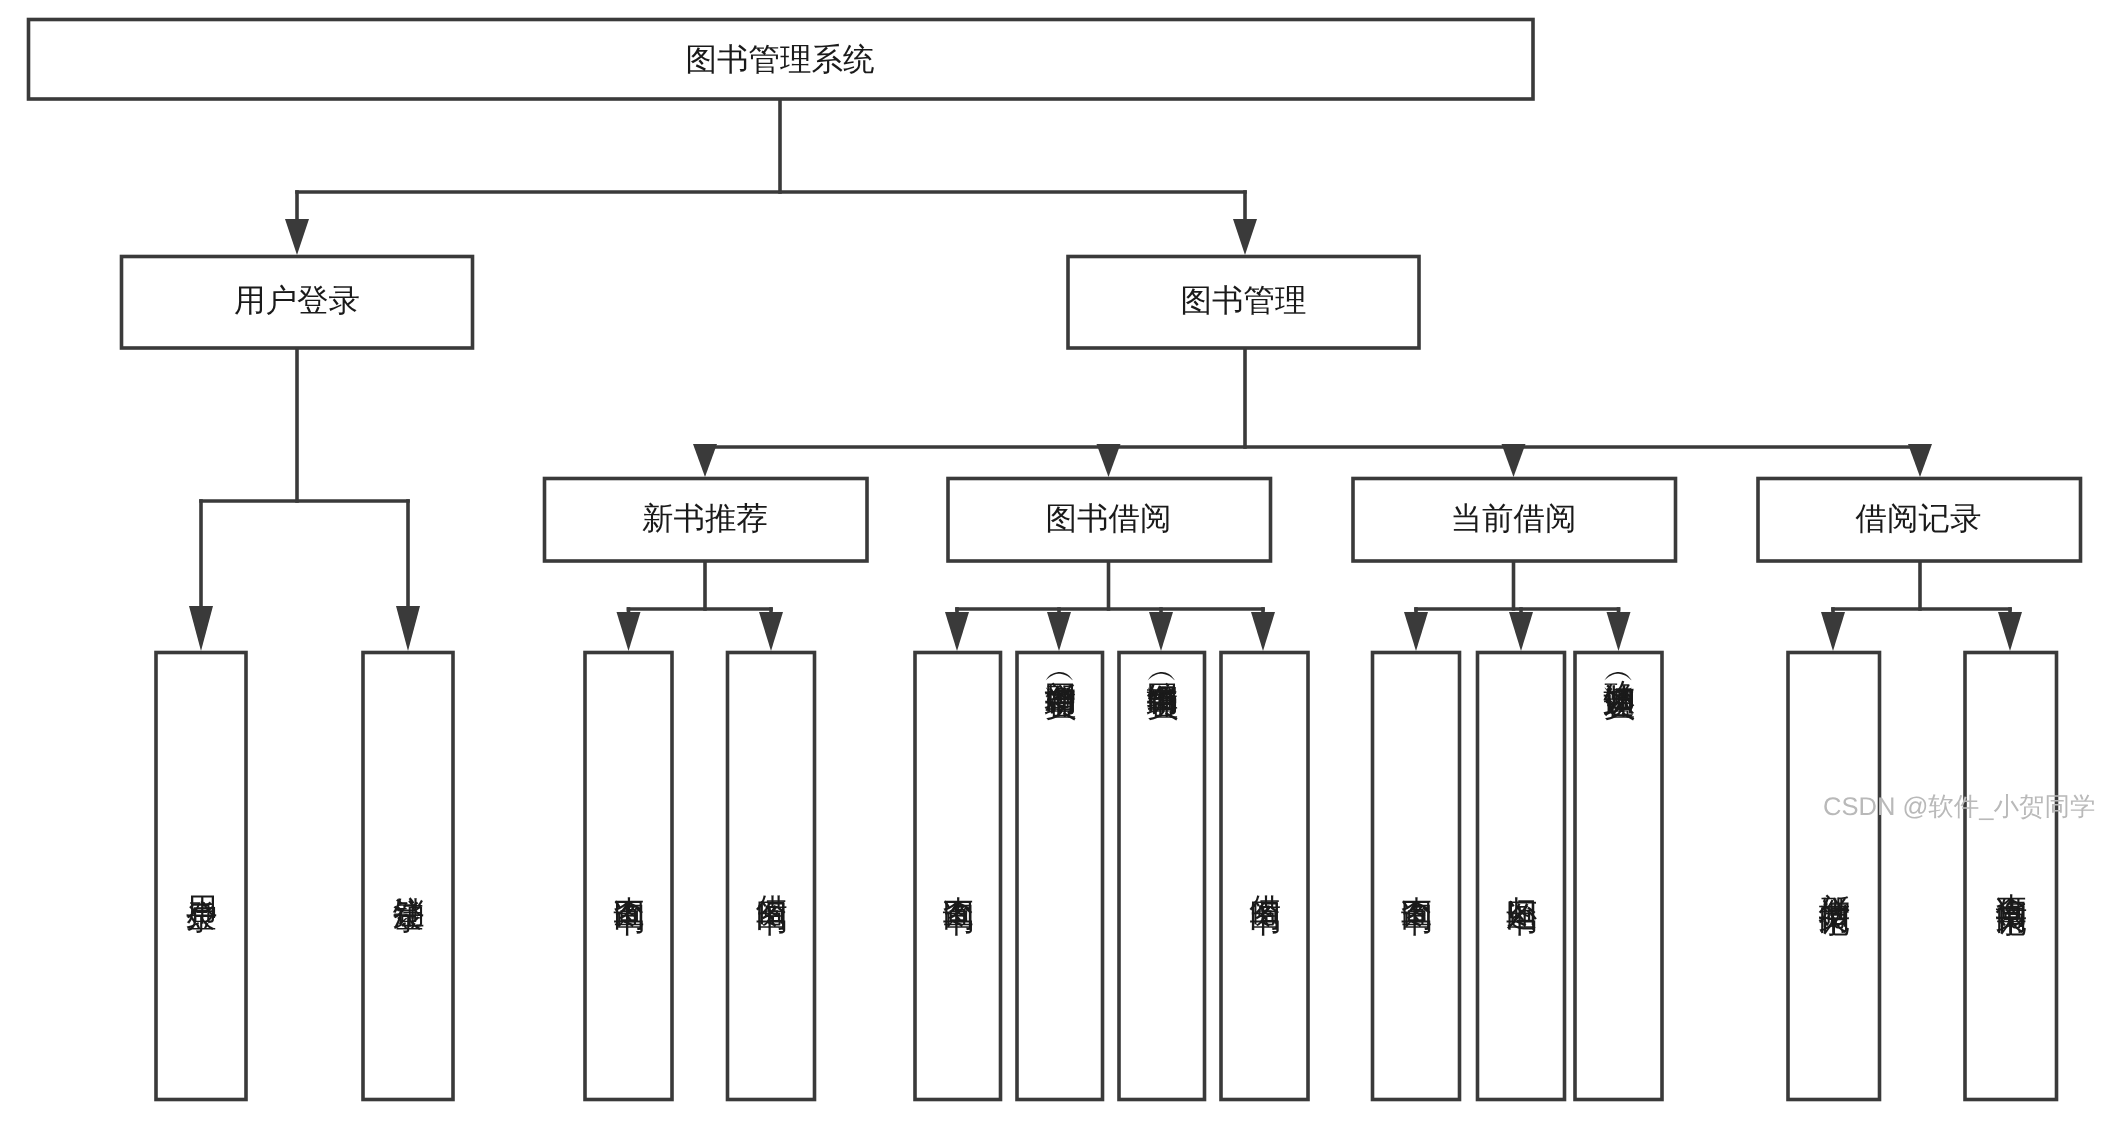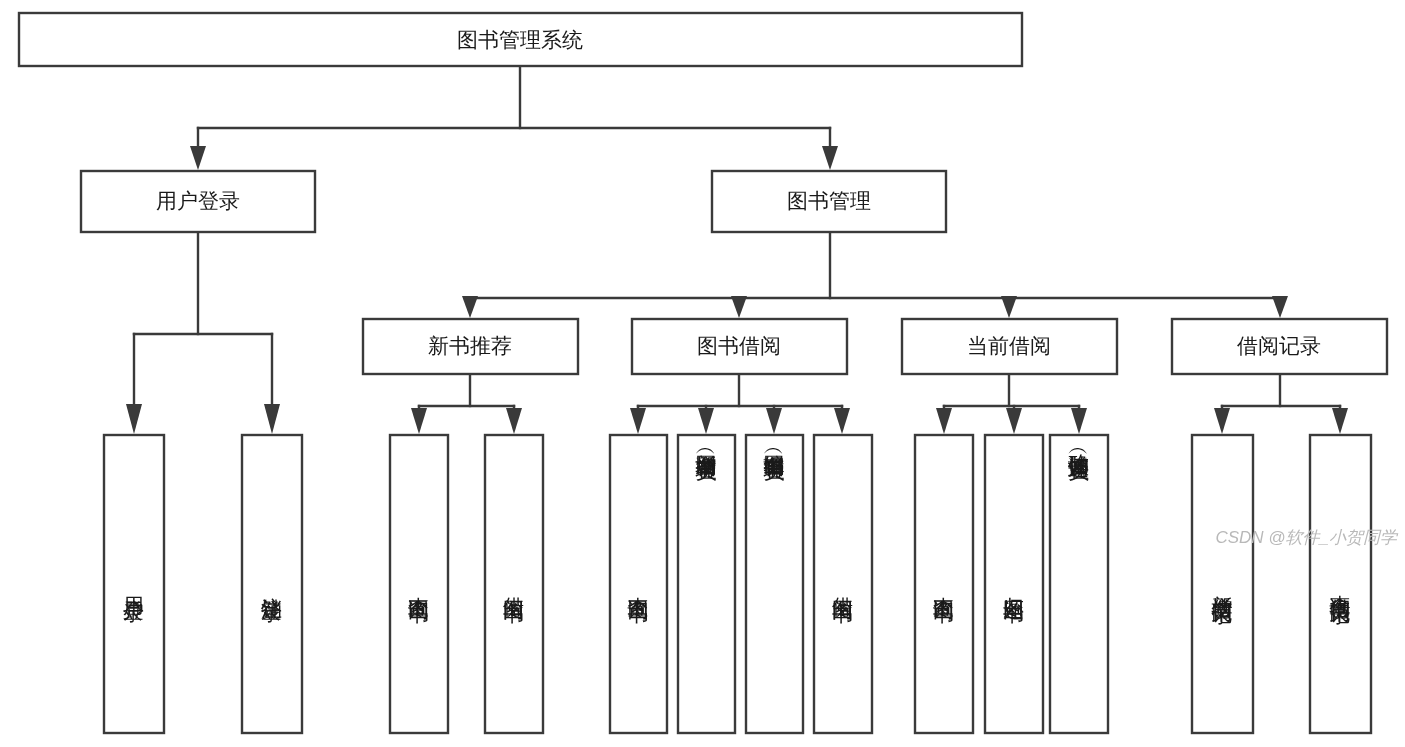--- a/index.html
+++ b/index.html
@@ -60,21 +60,20 @@
   }
   .watermark {
     position: absolute;
     right: 8px;
     bottom: 6px;
     font-family: "Liberation Sans", "DejaVu Sans", sans-serif;
     font-size: 17px;
     color: #b9b9b9;
     white-space: nowrap;
     user-select: none;
-    font-style: italic;
   }
 </style>
 </head>
 <body>
 
 <div id="diagram-root">
 
   <svg id="flowchart" viewBox="0 0 1405 747" xmlns="http://www.w3.org/2000/svg">
 
     <g>

